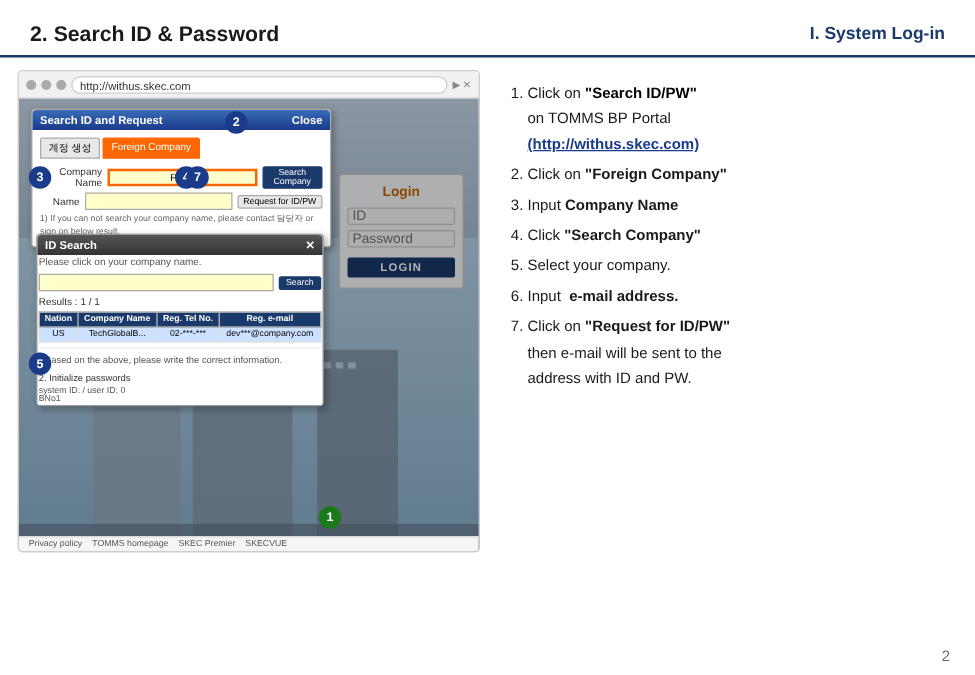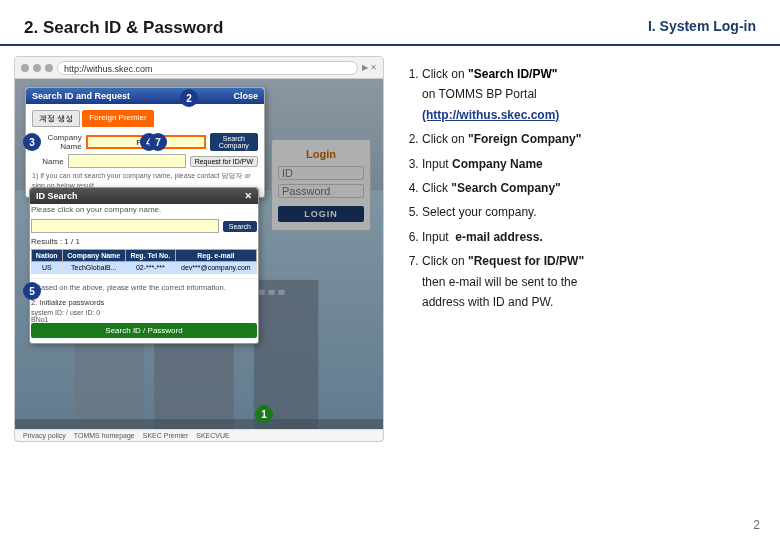--- a/index.html
+++ b/index.html
@@ -526,21 +526,21 @@
     <div class="modal-overlay"></div>
 
     <div class="main-dialog">
       <div class="dialog-titlebar">
         <span>Search ID and Request</span>
         <span class="dialog-titlebar-close">Close</span>
       </div>
       <div class="dialog-body">
         <div class="dialog-tabs">
           <div class="dialog-tab">계정 생성</div>
-          <div class="dialog-tab highlight">Foreign Premier</div>
+          <div class="dialog-tab highlight">Foreign Company</div>
         </div>
         <div class="form-row">
           <span class="form-label">Company Name</span>
           <input class="form-input highlighted" value="PERI" type="text" style="">
           <button class="form-btn-search">Search Company</button>
         </div>
         <div class="form-row">
           <span class="form-label">Name</span>
           <input class="form-input" type="text" style="">
           <button class="form-btn-small">Request for ID/PW</button>
@@ -582,21 +582,20 @@
           </tbody>
         </table>
         <div class="id-search-footer">
           <div>* Based on the above, please write the correct information.</div>
         </div>
         <div style="margin-top:4px;">
           <div class="mini-pw-link">2. Initialize passwords</div>
           <div style="font-size:7px;color:#555;">system ID: / user ID: 0</div>
           <div style="font-size:7px;color:#555;">BNo1</div>
         </div>
-        <button class="search-id-pw-btn">Search ID / Password</button>
       </div>
     </div>
 
     <div class="circle-label circle-blue num-2">2</div>
     <div class="circle-label circle-blue num-3">3</div>
     <div class="circle-label circle-blue num-4">4</div>
     <div class="circle-label circle-blue num-5">5</div>
     <div class="circle-label circle-blue num-7">7</div>
     <div class="circle-label circle-green num-1-badge">1</div>
 

